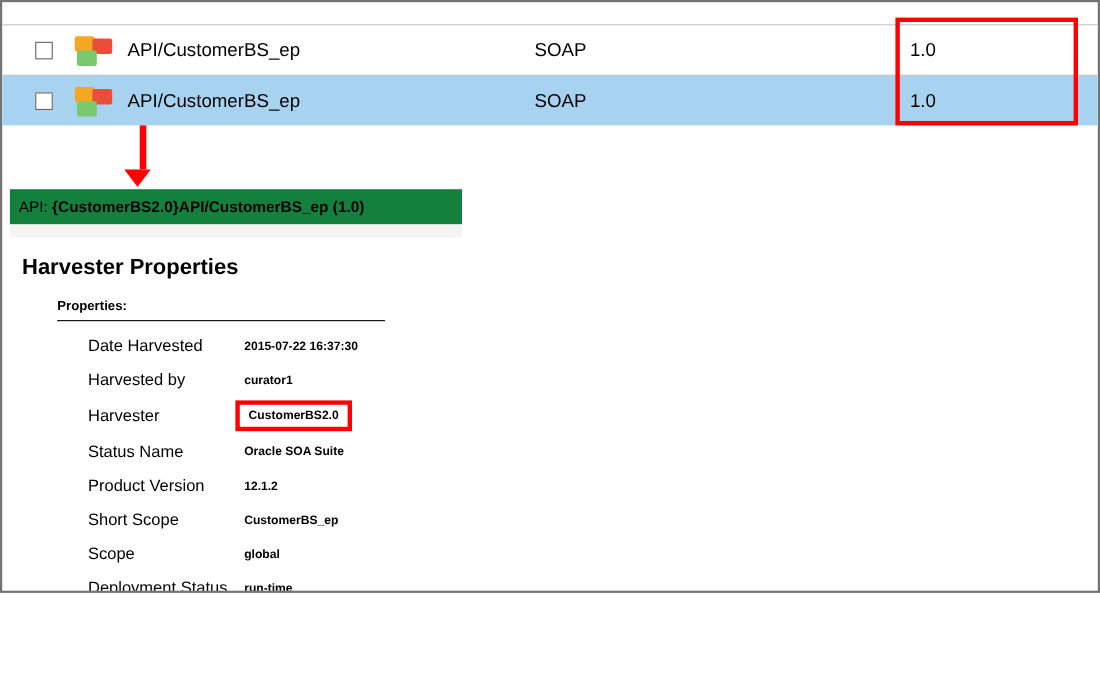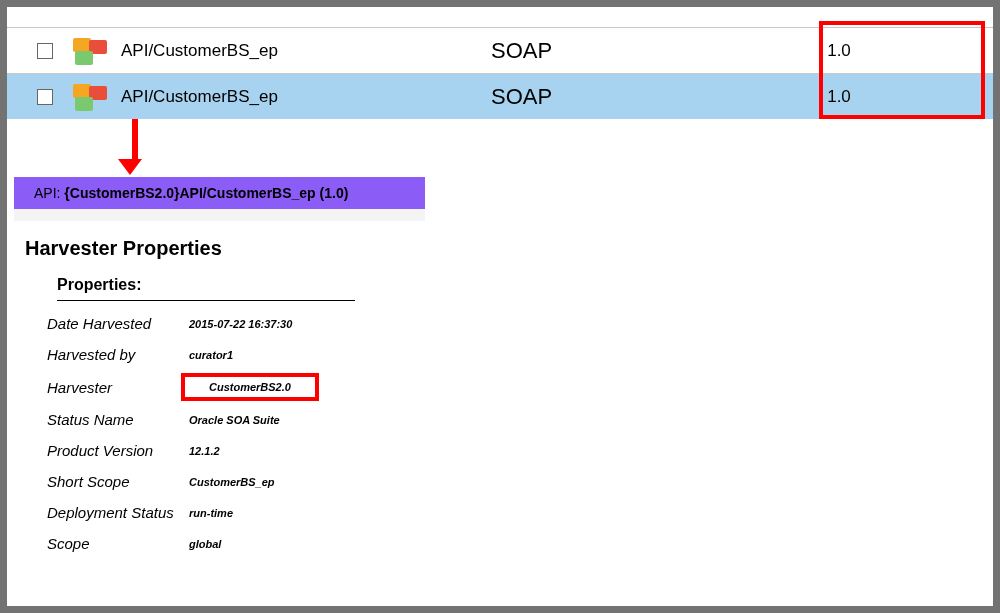--- a/index.html
+++ b/index.html
@@ -6,22 +6,22 @@
   body {
     margin: 0;
     padding: 0;
     font-family: Arial, Helvetica, sans-serif;
     font-size: 15px;
     color: #000;
     background: #fff;
   }
   .outer {
     width: 1000px;
-    height: 613px;
-    border: 7px solid #737373;
+    height: 539px;
+    border: 2px solid #737373;
     position: relative;
     overflow: hidden;
   }
   .table-area {
     padding-top: 20px;
   }
   .row {
     display: flex;
     align-items: center;
     height: 46px;
@@ -54,21 +54,21 @@
   }
   .piece.orange { background: #f5a623; left: 2px; top: 2px; }
   .piece.red { background: #e94e3a; left: 18px; top: 4px; }
   .piece.green { background: #7bc96f; left: 4px; top: 15px; }
   .col-name {
     width: 370px;
     font-size: 17px;
   }
   .col-type {
     width: 290px;
-    font-size: 22px;
+    font-size: 17px;
   }
   .col-version {
     flex: 1;
     text-align: center;
     font-size: 17px;
     padding-right: 96px;
   }
 
   .version-highlight {
     position: absolute;
@@ -96,71 +96,70 @@
     border-left: 12px solid transparent;
     border-right: 12px solid transparent;
     border-top: 16px solid #ff0000;
     margin-left: -9px;
   }
 
   .api-bar {
     margin-top: 58px;
     margin-left: 7px;
     width: 411px;
-    background: #8b5cf6;
-    padding: 8px 20px;
+    background: #15803d;
+    padding: 8px 8px;
     font-size: 14px;
   }
   .api-bar .bold { font-weight: bold; }
 
   .lower {
     margin-left: 7px;
     width: 411px;
     background: #f4f4f4;
     height: 12px;
   }
 
   .harvester {
     margin-top: 16px;
     margin-left: 18px;
   }
   .harvester-title {
     font-size: 20px;
     font-weight: bold;
   }
   .props-title {
-    font-size: 16px;
+    font-size: 12px;
     font-weight: bold;
     margin-left: 32px;
     margin-top: 16px;
     padding-bottom: 6px;
     border-bottom: 1px solid #000;
     width: 298px;
   }
   .props {
-    margin-left: 22px;
+    margin-left: 60px;
     margin-top: 14px;
-    font-style: italic;
   }
   .prow {
     display: flex;
     margin-bottom: 14px;
     align-items: center;
   }
   .plabel {
     width: 142px;
     font-size: 15px;
   }
   .pvalue {
     font-weight: bold;
     font-size: 11px;
   }
   .ns-highlight {
     border: 4px solid #ff0000;
-    padding: 4px 24px;
+    padding: 4px 8px;
     margin: -4px -8px;
     text-align: center;
   }
 </style>
 </head>
 <body>
 
 <div class="outer">
 
   <div class="table-area">
@@ -225,24 +224,24 @@
       </div>
       <div class="prow">
         <div class="plabel">Product Version</div>
         <div class="pvalue">12.1.2</div>
       </div>
       <div class="prow">
         <div class="plabel">Short Scope</div>
         <div class="pvalue">CustomerBS_ep</div>
       </div>
       <div class="prow">
+        <div class="plabel">Scope</div>
+        <div class="pvalue">global</div>
+      </div>
+      <div class="prow">
         <div class="plabel">Deployment Status</div>
         <div class="pvalue">run-time</div>
       </div>
-      <div class="prow">
-        <div class="plabel">Scope</div>
-        <div class="pvalue">global</div>
-      </div>
 
     </div>
   </div>
 
 </div>
 
 </body></html>

